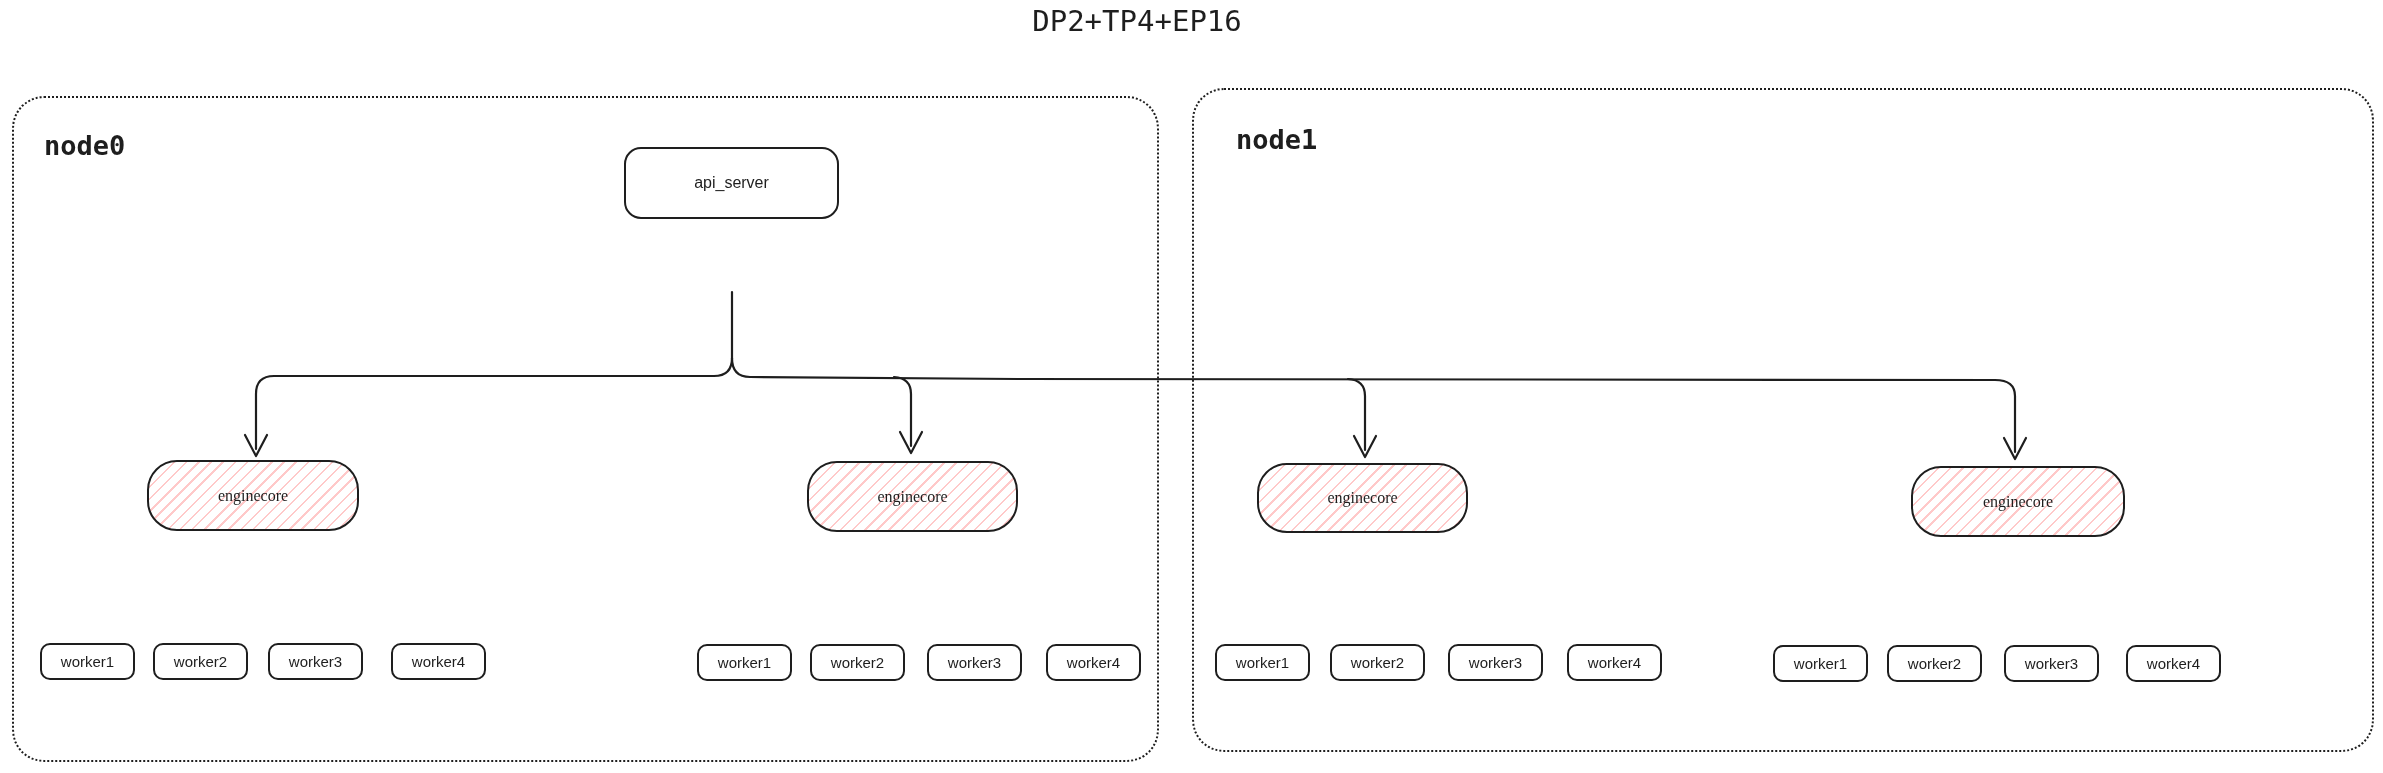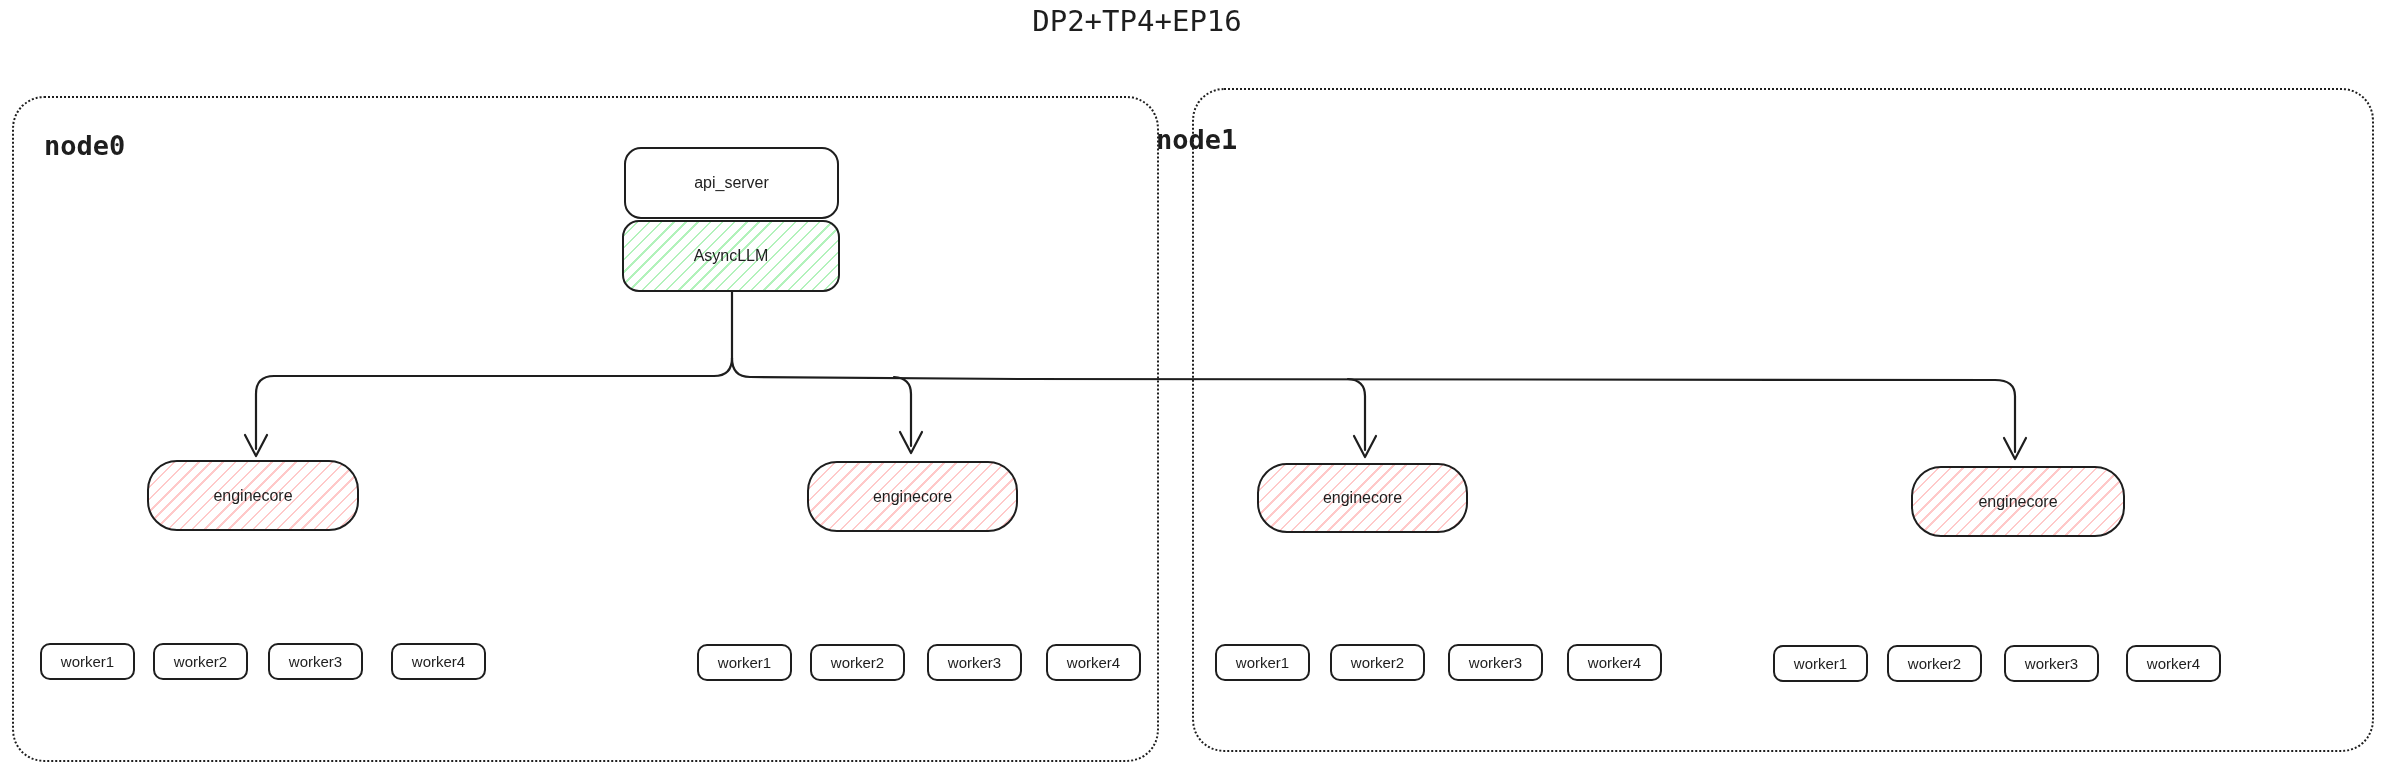--- a/index.html
+++ b/index.html
@@ -45,21 +45,21 @@
     white-space:nowrap;
   }
   .hatch-green{
     background-color:#ffffff;
     background-image:repeating-linear-gradient(135deg,var(--green) 0,var(--green) 1.7px,transparent 1.7px,transparent 8.6px);
   }
   .hatch-red{
     background-color:#ffffff;
     background-image:repeating-linear-gradient(135deg,var(--red) 0,var(--red) 1.7px,transparent 1.7px,transparent 8.6px);
   }
-  .ec{border-radius:30px;border-width:2.8px;}
+  .ec{border-radius:30px;border-width:2.8px;font-family:Liberation Serif, serif;}
   .worker{
     border-width:2.2px;border-radius:10px;
     font-size:15px;height:37px;width:95px;
   }
   svg.connectors{
     position:absolute;left:0;top:0;
     pointer-events:none;
   }
   svg.connectors path{
     fill:none;stroke:var(--stroke);stroke-width:2.2;
@@ -69,36 +69,35 @@
 </head>
 <body>
 
 <div class="canvas">
 
   <div class="title">DP2+TP4+EP16</div>
 
   <div class="node" style="left:12px;top:96px;width:1147px;height:666px;"></div>
   <div class="node" style="left:1192px;top:88px;width:1182px;height:664px;"></div>
   <div class="node-label" style="left:44px;top:122px;">node0</div>
-  <div class="node-label" style="left:1156px;top:116px;">node1</div>
+  <div class="node-label" style="left:1236px;top:116px;">node1</div>
 
   <svg class="connectors" width="2383" height="773" viewBox="0 0 2383 773">
     <path d="M732 292 L732 358"></path>
     <path d="M732 358 Q732 376 714 376 L274 376 Q256 376 256 394 L256 449"></path>
     <path d="M245 435 L256 456 L267 435"></path>
     <path d="M732 358 Q732 377 750 377 C1200 381 1700 382 1995 380 Q2015 380 2015 396 L2015 452"></path>
     <path d="M2004 438 L2015 459 L2026 438"></path>
     <path d="M894 377 Q911 378 911 394 L911 446"></path>
     <path d="M900 432 L911 453 L922 432"></path>
     <path d="M1348 379 Q1365 380 1365 396 L1365 450"></path>
     <path d="M1354 436 L1365 457 L1376 436"></path>
   </svg>
 
   <div class="box" style="left:624px;top:147px;width:215px;height:72px;">api_server</div>
-  <div class="box hatch-green" style="left:622px;top:220px;width:218px;height:72px;">AsyncLLM</div>
 
   <div class="box hatch-red ec" style="left:147px;top:460px;width:212px;height:71px;">enginecore</div>
   <div class="box hatch-red ec" style="left:807px;top:461px;width:211px;height:71px;">enginecore</div>
   <div class="box hatch-red ec" style="left:1257px;top:463px;width:211px;height:70px;">enginecore</div>
   <div class="box hatch-red ec" style="left:1911px;top:466px;width:214px;height:71px;">enginecore</div>
 
   <div class="box worker" style="left:40px;top:643px;">worker1</div>
   <div class="box worker" style="left:153px;top:643px;">worker2</div>
   <div class="box worker" style="left:268px;top:643px;">worker3</div>
   <div class="box worker" style="left:391px;top:643px;">worker4</div>

